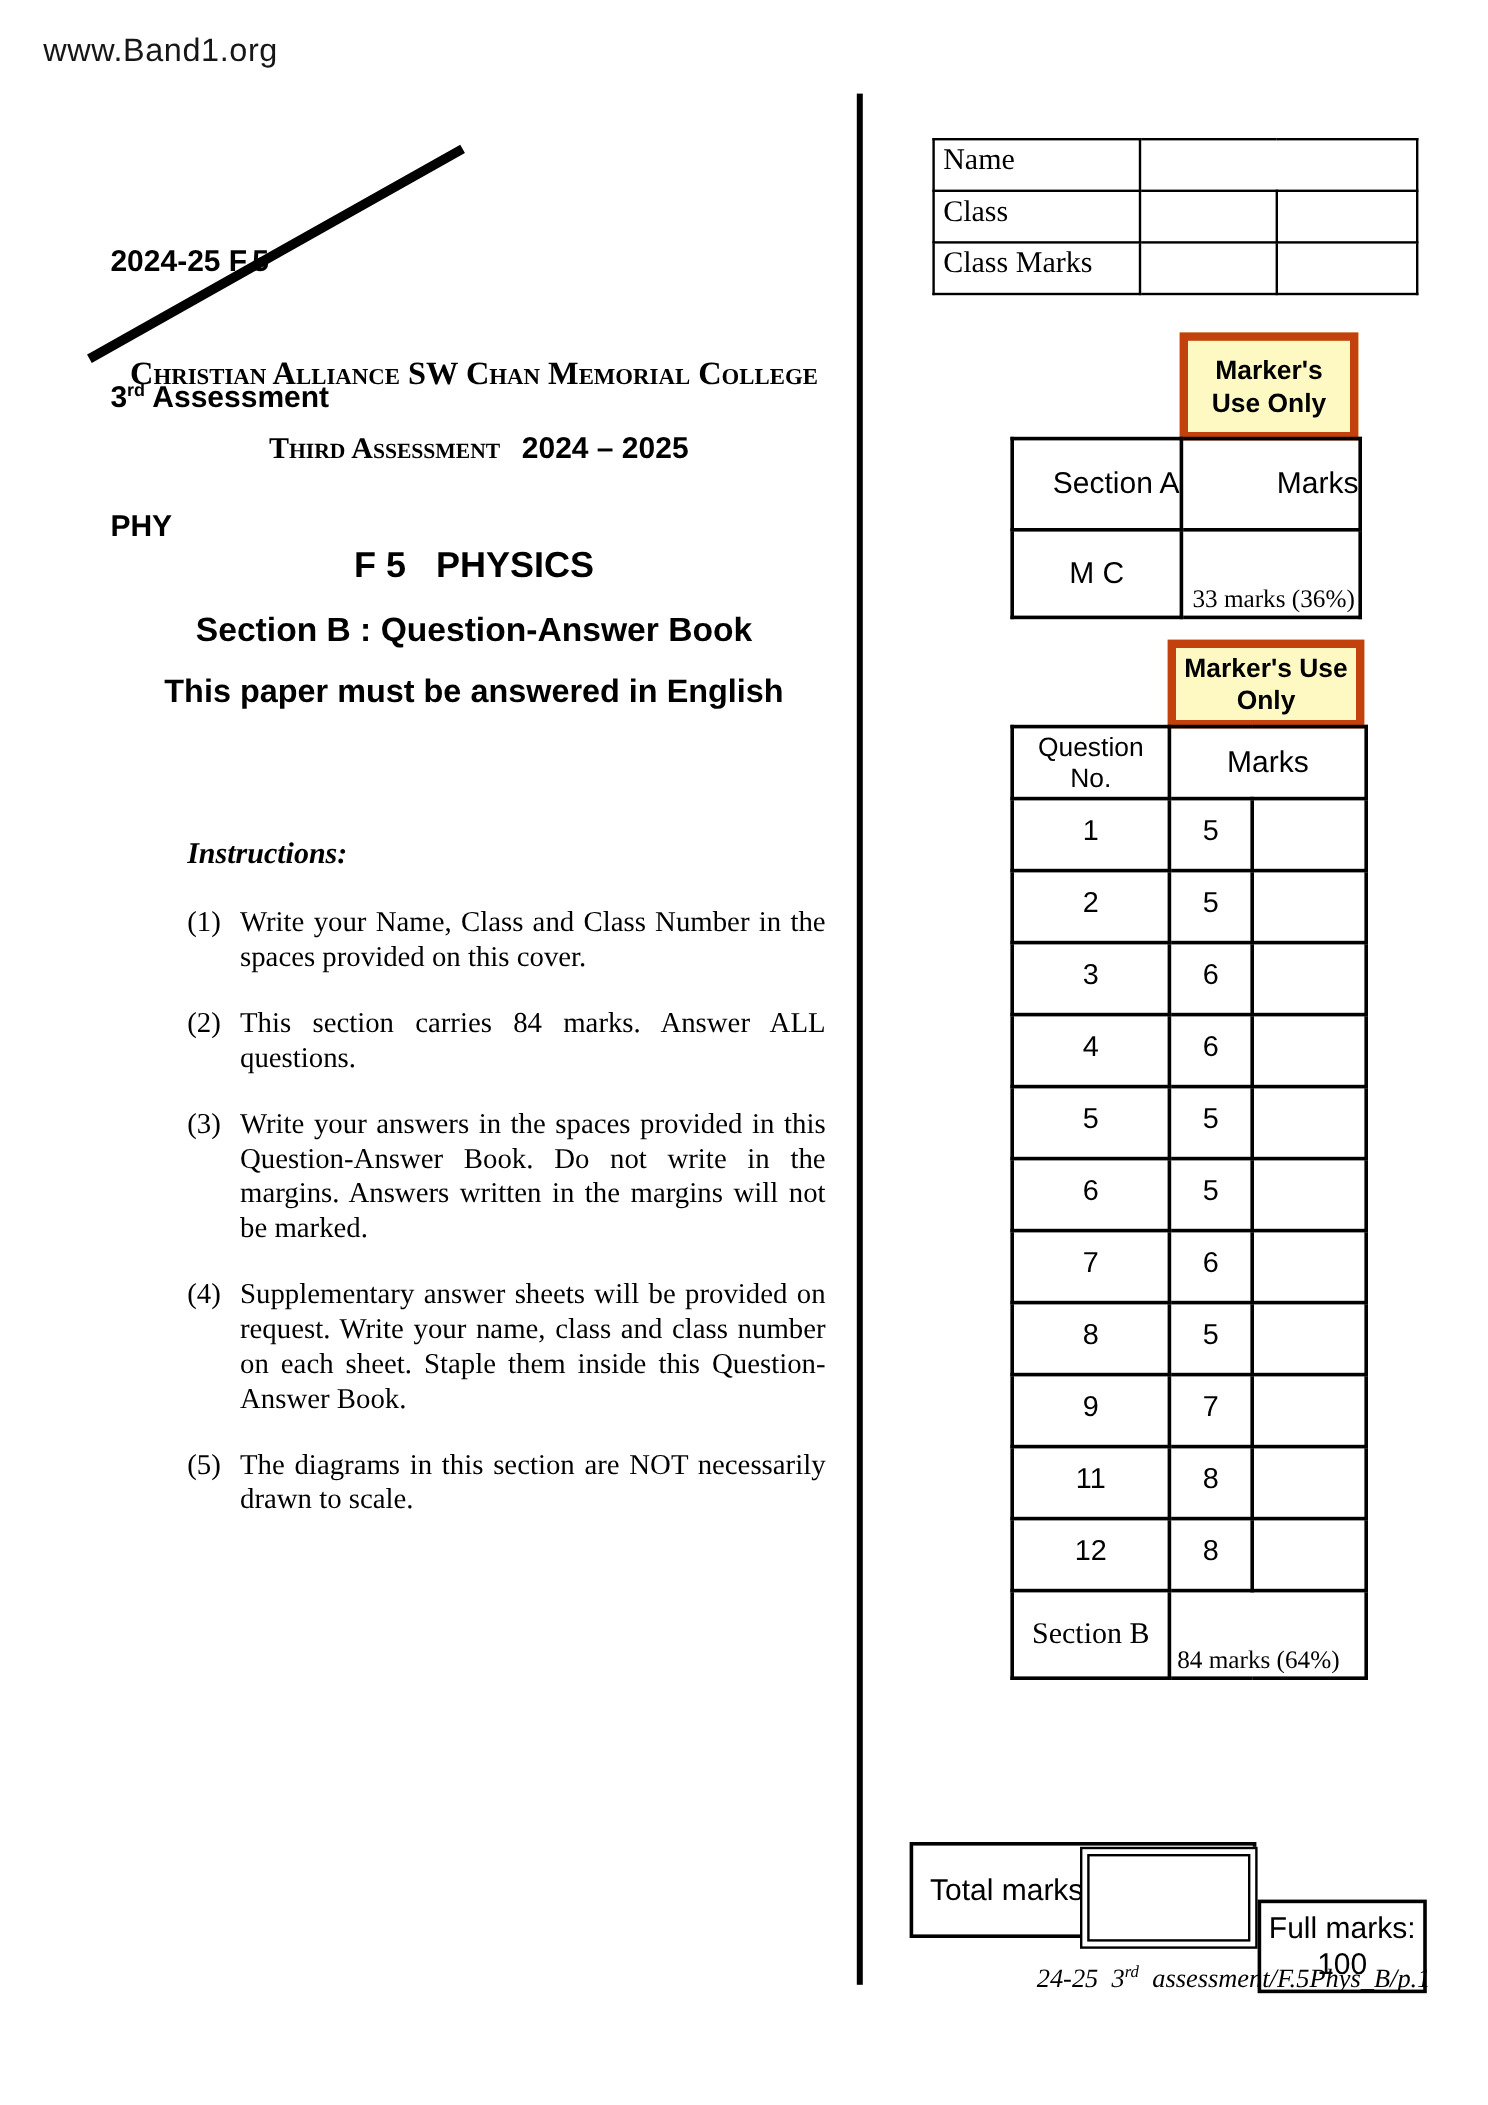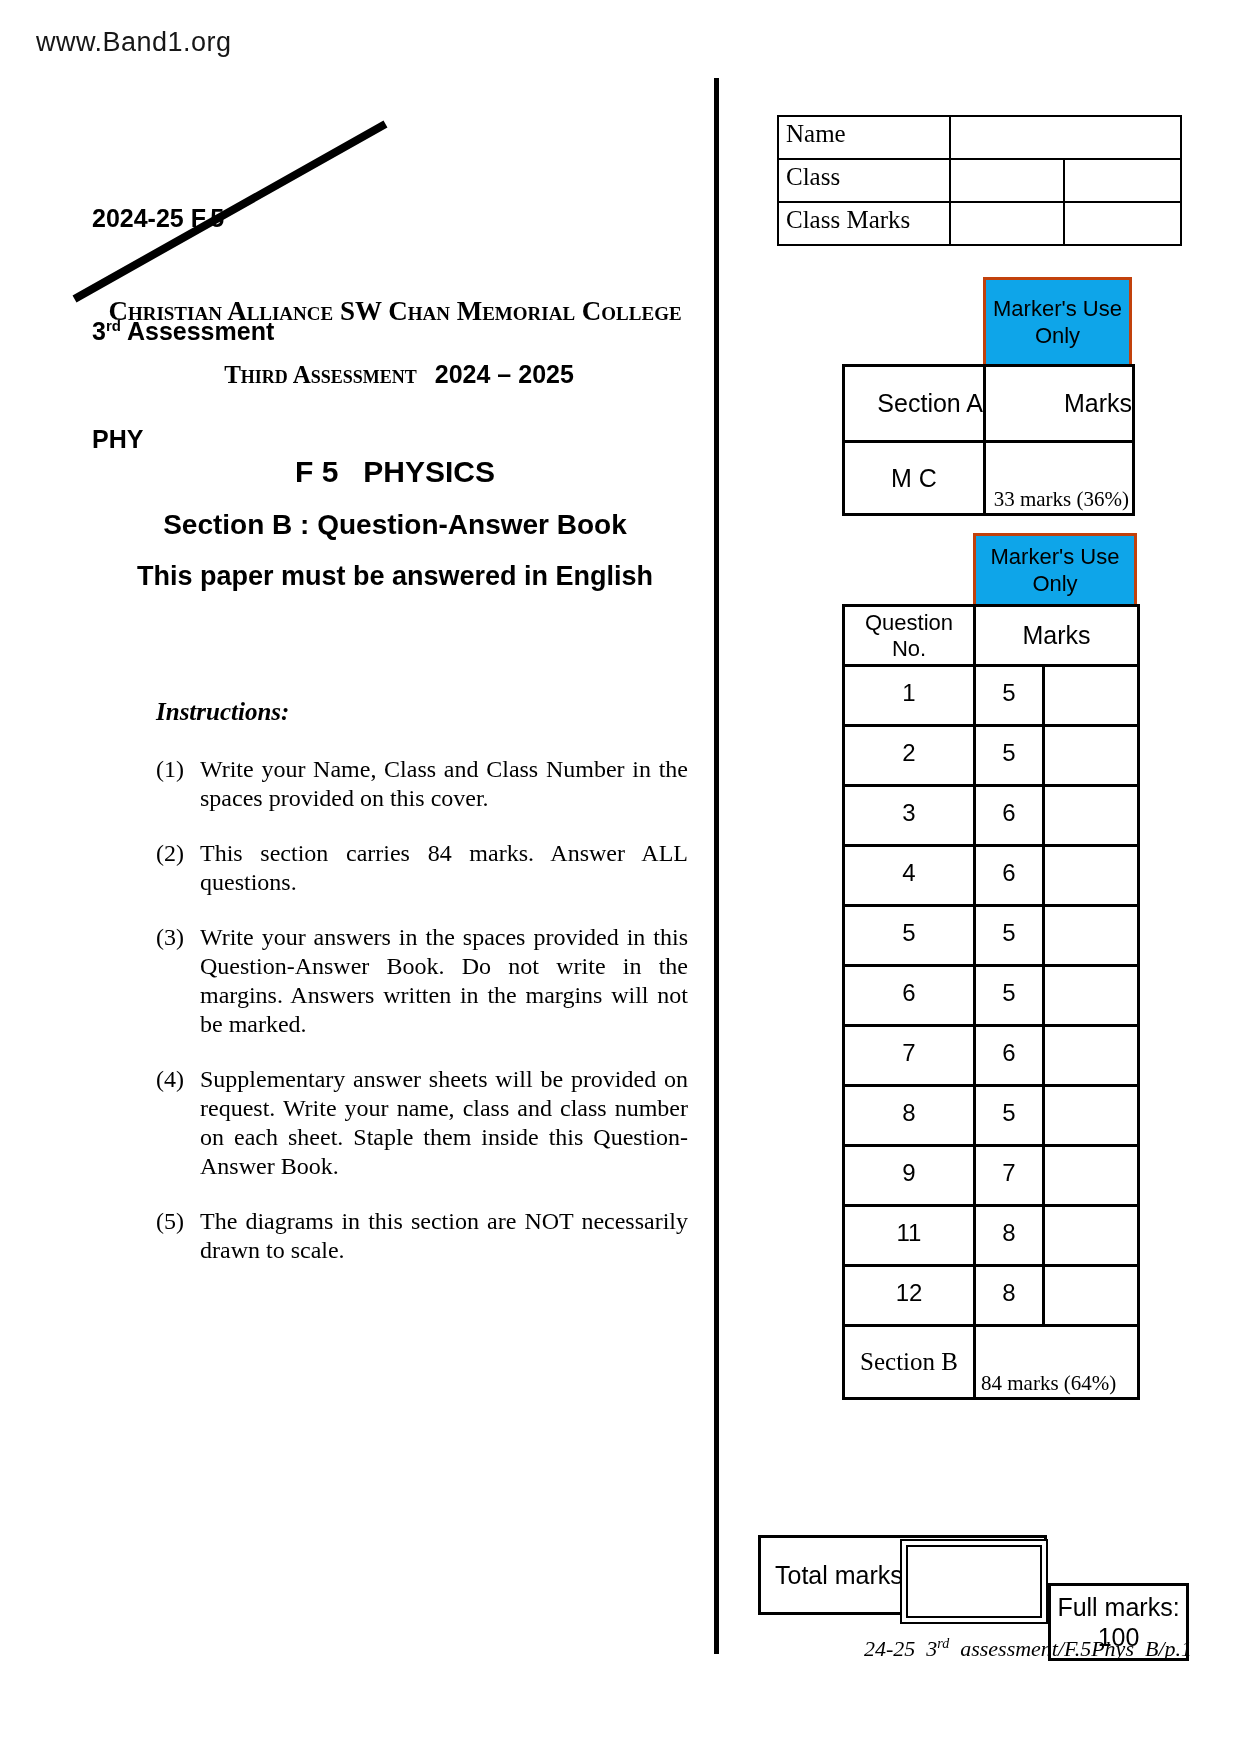--- a/index.html
+++ b/index.html
@@ -37,22 +37,22 @@
   table { border-collapse:collapse; }
   td { border:3px solid #000; }
 
   .student-table { left:777px; top:115px; }
   .student-table td { border-width:2px; height:43px; vertical-align:top; padding:3px 0 0 7px;
     font-family:"Liberation Serif", serif; font-size:25px; }
   .student-table .lbl { width:172px; }
   .student-table .v1 { width:114px; }
   .student-table .v2 { width:117px; }
 
-  .use-box { border:3px solid #c2410c; background:#0ea5e9; display:flex; align-items:center; justify-content:center;
-    text-align:center; font-weight:normal; font-size:22px; line-height:27px; }
+  .use-box { border:7px solid #c2410c; background:#fef9c3; display:flex; align-items:center; justify-content:center;
+    text-align:center; font-weight:bold; font-size:22px; line-height:27px; }
   .sa-use { left:983px; top:277px; width:149px; height:90px; }
   .sb-use { left:973px; top:533px; width:164px; height:74px; }
 
   .sa-table { left:842px; top:364px; font-size:25px; }
   .sa-table td { text-align:center; vertical-align:middle; }
   .sa-table .c1 { width:141px; }
   .sa-table .c2 { width:149px; }
   .sa-table .r1 td { height:76px;text-align:right; }
   .sa-table .r2 td { height:73px; }
   .sa-mc-marks { position:relative; }

